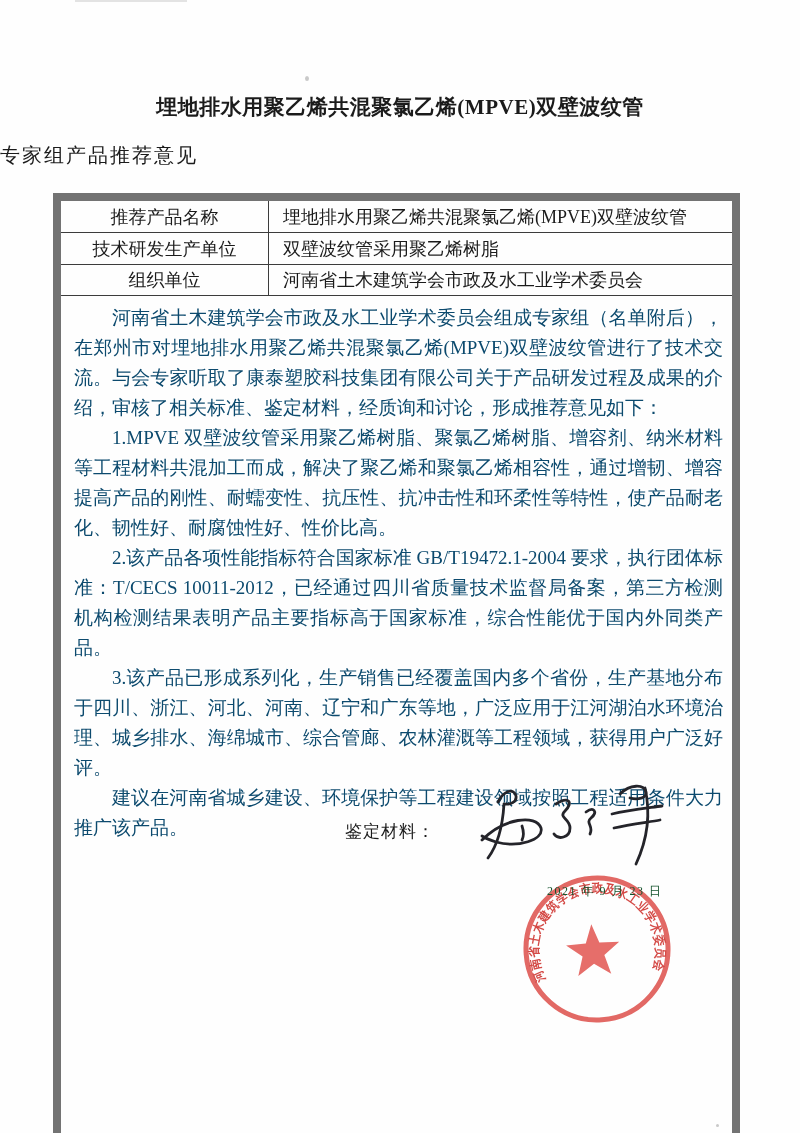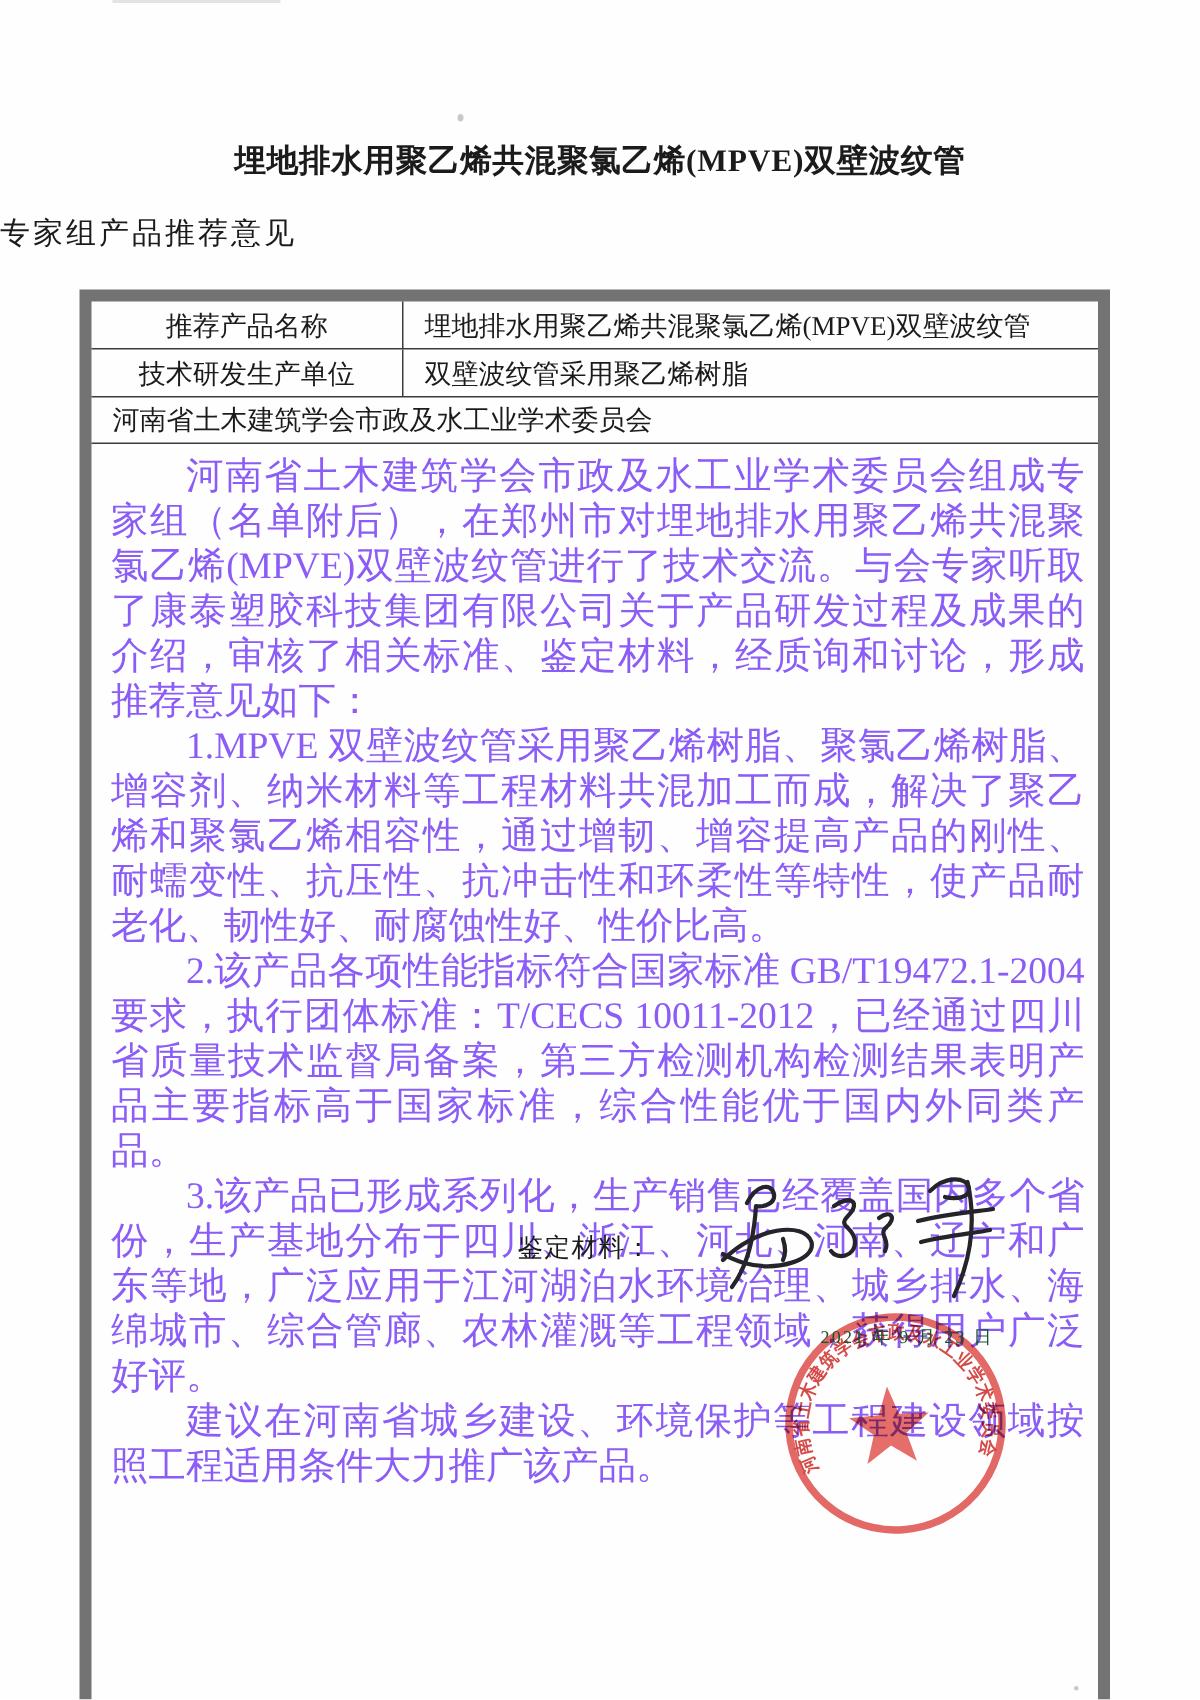--- a/index.html
+++ b/index.html
@@ -33,24 +33,24 @@
     width:208px; border-right:1px solid #3c3c3c;
     display:flex; align-items:center; justify-content:center;
     font-size:18px;
   }
   .info-value {
     flex:1; display:flex; align-items:center;
     padding-left:14px; font-size:18px;
   }
   .body-cell { padding:7px 9px 0 13px; }
   .body-cell p {
-    font-size:25px; line-height:30px;
+    font-size:19px; line-height:30px;
     text-align:justify; text-align-last:left;
     text-indent:2em;
-    color:#8b5cf6;
+    color:#0c4a6e;
   }
   .sig-label {
     position:absolute; left:345px; top:820px;
     font-size:17px; letter-spacing:1px; z-index:2;
   }
   .sig-svg { position:absolute; left:452px; top:778px; z-index:2; }
   .sig-svg path { stroke:#24242a; stroke-width:2.8; fill:none;
     stroke-linecap:round; stroke-linejoin:round; }
   .stamp {
     position:absolute; left:521px; top:873px; width:152px; height:152px;
@@ -79,20 +79,21 @@
   <div class="info-table">
     <div class="info-row">
       <div class="info-label">推荐产品名称</div>
       <div class="info-value">埋地排水用聚乙烯共混聚氯乙烯(MPVE)双壁波纹管</div>
     </div>
     <div class="info-row">
       <div class="info-label">技术研发生产单位</div>
       <div class="info-value">双壁波纹管采用聚乙烯树脂</div>
     </div>
     <div class="info-row last">
+      <div class="info-label">组织单位</div>
       <div class="info-value">河南省土木建筑学会市政及水工业学术委员会</div>
     </div>
 
     <div class="body-cell">
       <p>河南省土木建筑学会市政及水工业学术委员会组成专家组（名单附后），在郑州市对埋地排水用聚乙烯共混聚氯乙烯(MPVE)双壁波纹管进行了技术交流。与会专家听取了康泰塑胶科技集团有限公司关于产品研发过程及成果的介绍，审核了相关标准、鉴定材料，经质询和讨论，形成推荐意见如下：</p>
       <p>1.MPVE 双壁波纹管采用聚乙烯树脂、聚氯乙烯树脂、增容剂、纳米材料等工程材料共混加工而成，解决了聚乙烯和聚氯乙烯相容性，通过增韧、增容提高产品的刚性、耐蠕变性、抗压性、抗冲击性和环柔性等特性，使产品耐老化、韧性好、耐腐蚀性好、性价比高。</p>
       <p>2.该产品各项性能指标符合国家标准 GB/T19472.1-2004 要求，执行团体标准：T/CECS 10011-2012，已经通过四川省质量技术监督局备案，第三方检测机构检测结果表明产品主要指标高于国家标准，综合性能优于国内外同类产品。</p>
       <p>3.该产品已形成系列化，生产销售已经覆盖国内多个省份，生产基地分布于四川、浙江、河北、河南、辽宁和广东等地，广泛应用于江河湖泊水环境治理、城乡排水、海绵城市、综合管廊、农林灌溉等工程领域，获得用户广泛好评。</p>
       <p>建议在河南省城乡建设、环境保护等工程建设领域按照工程适用条件大力推广该产品。</p>
     </div>

